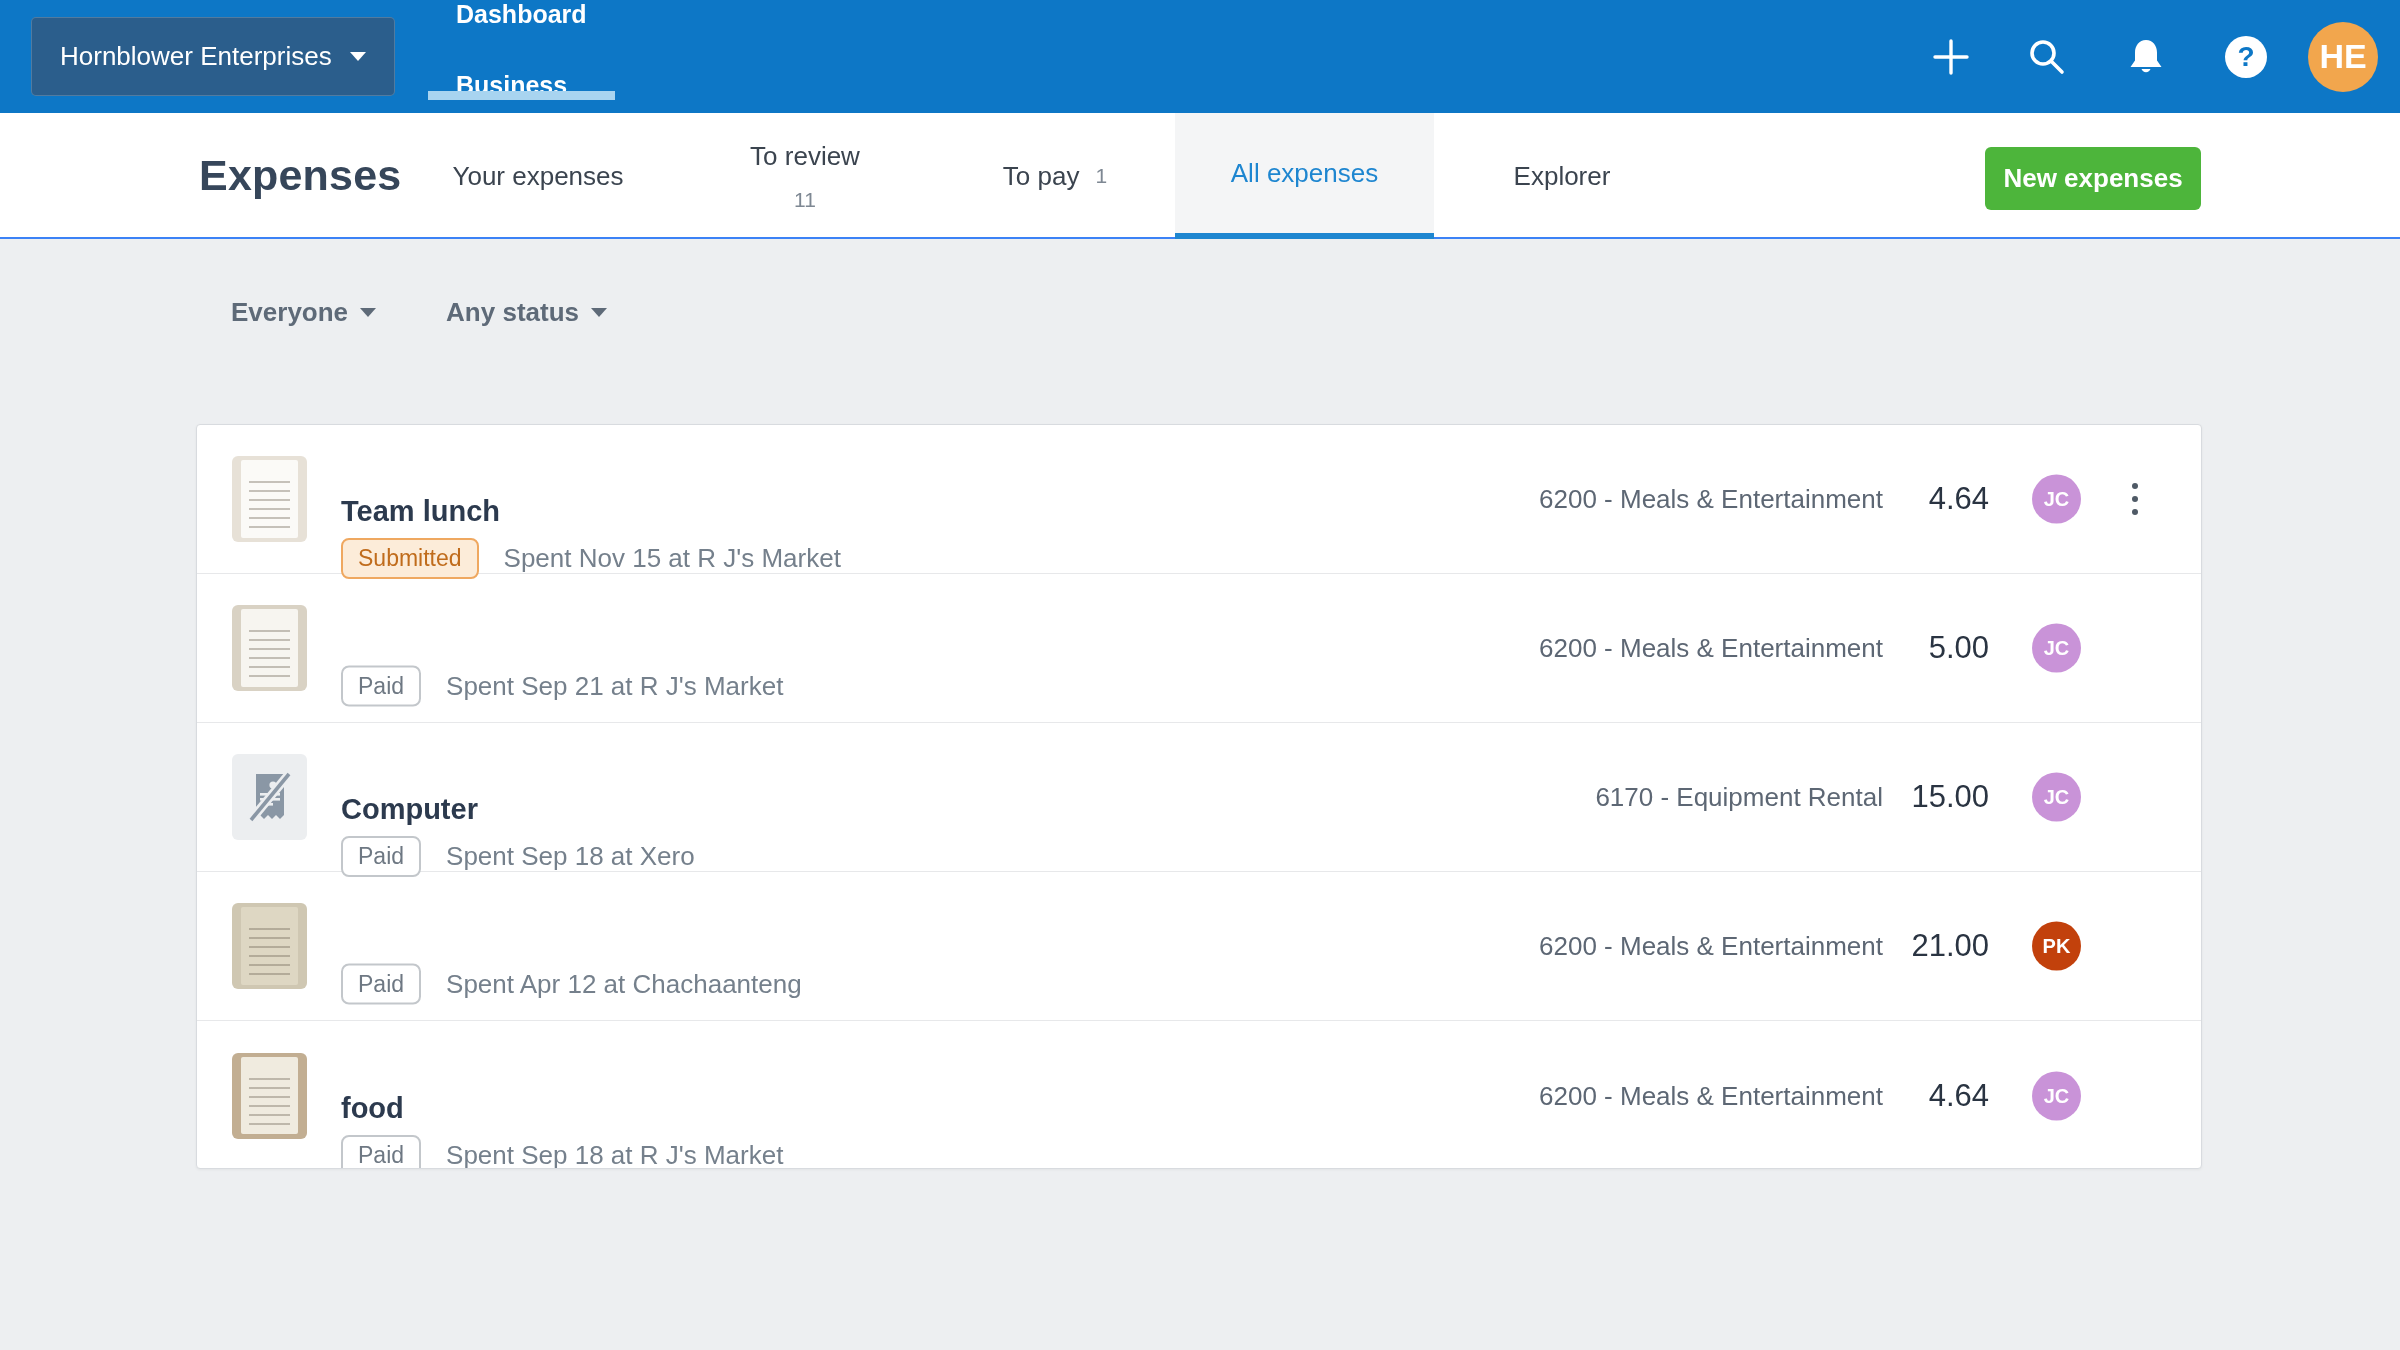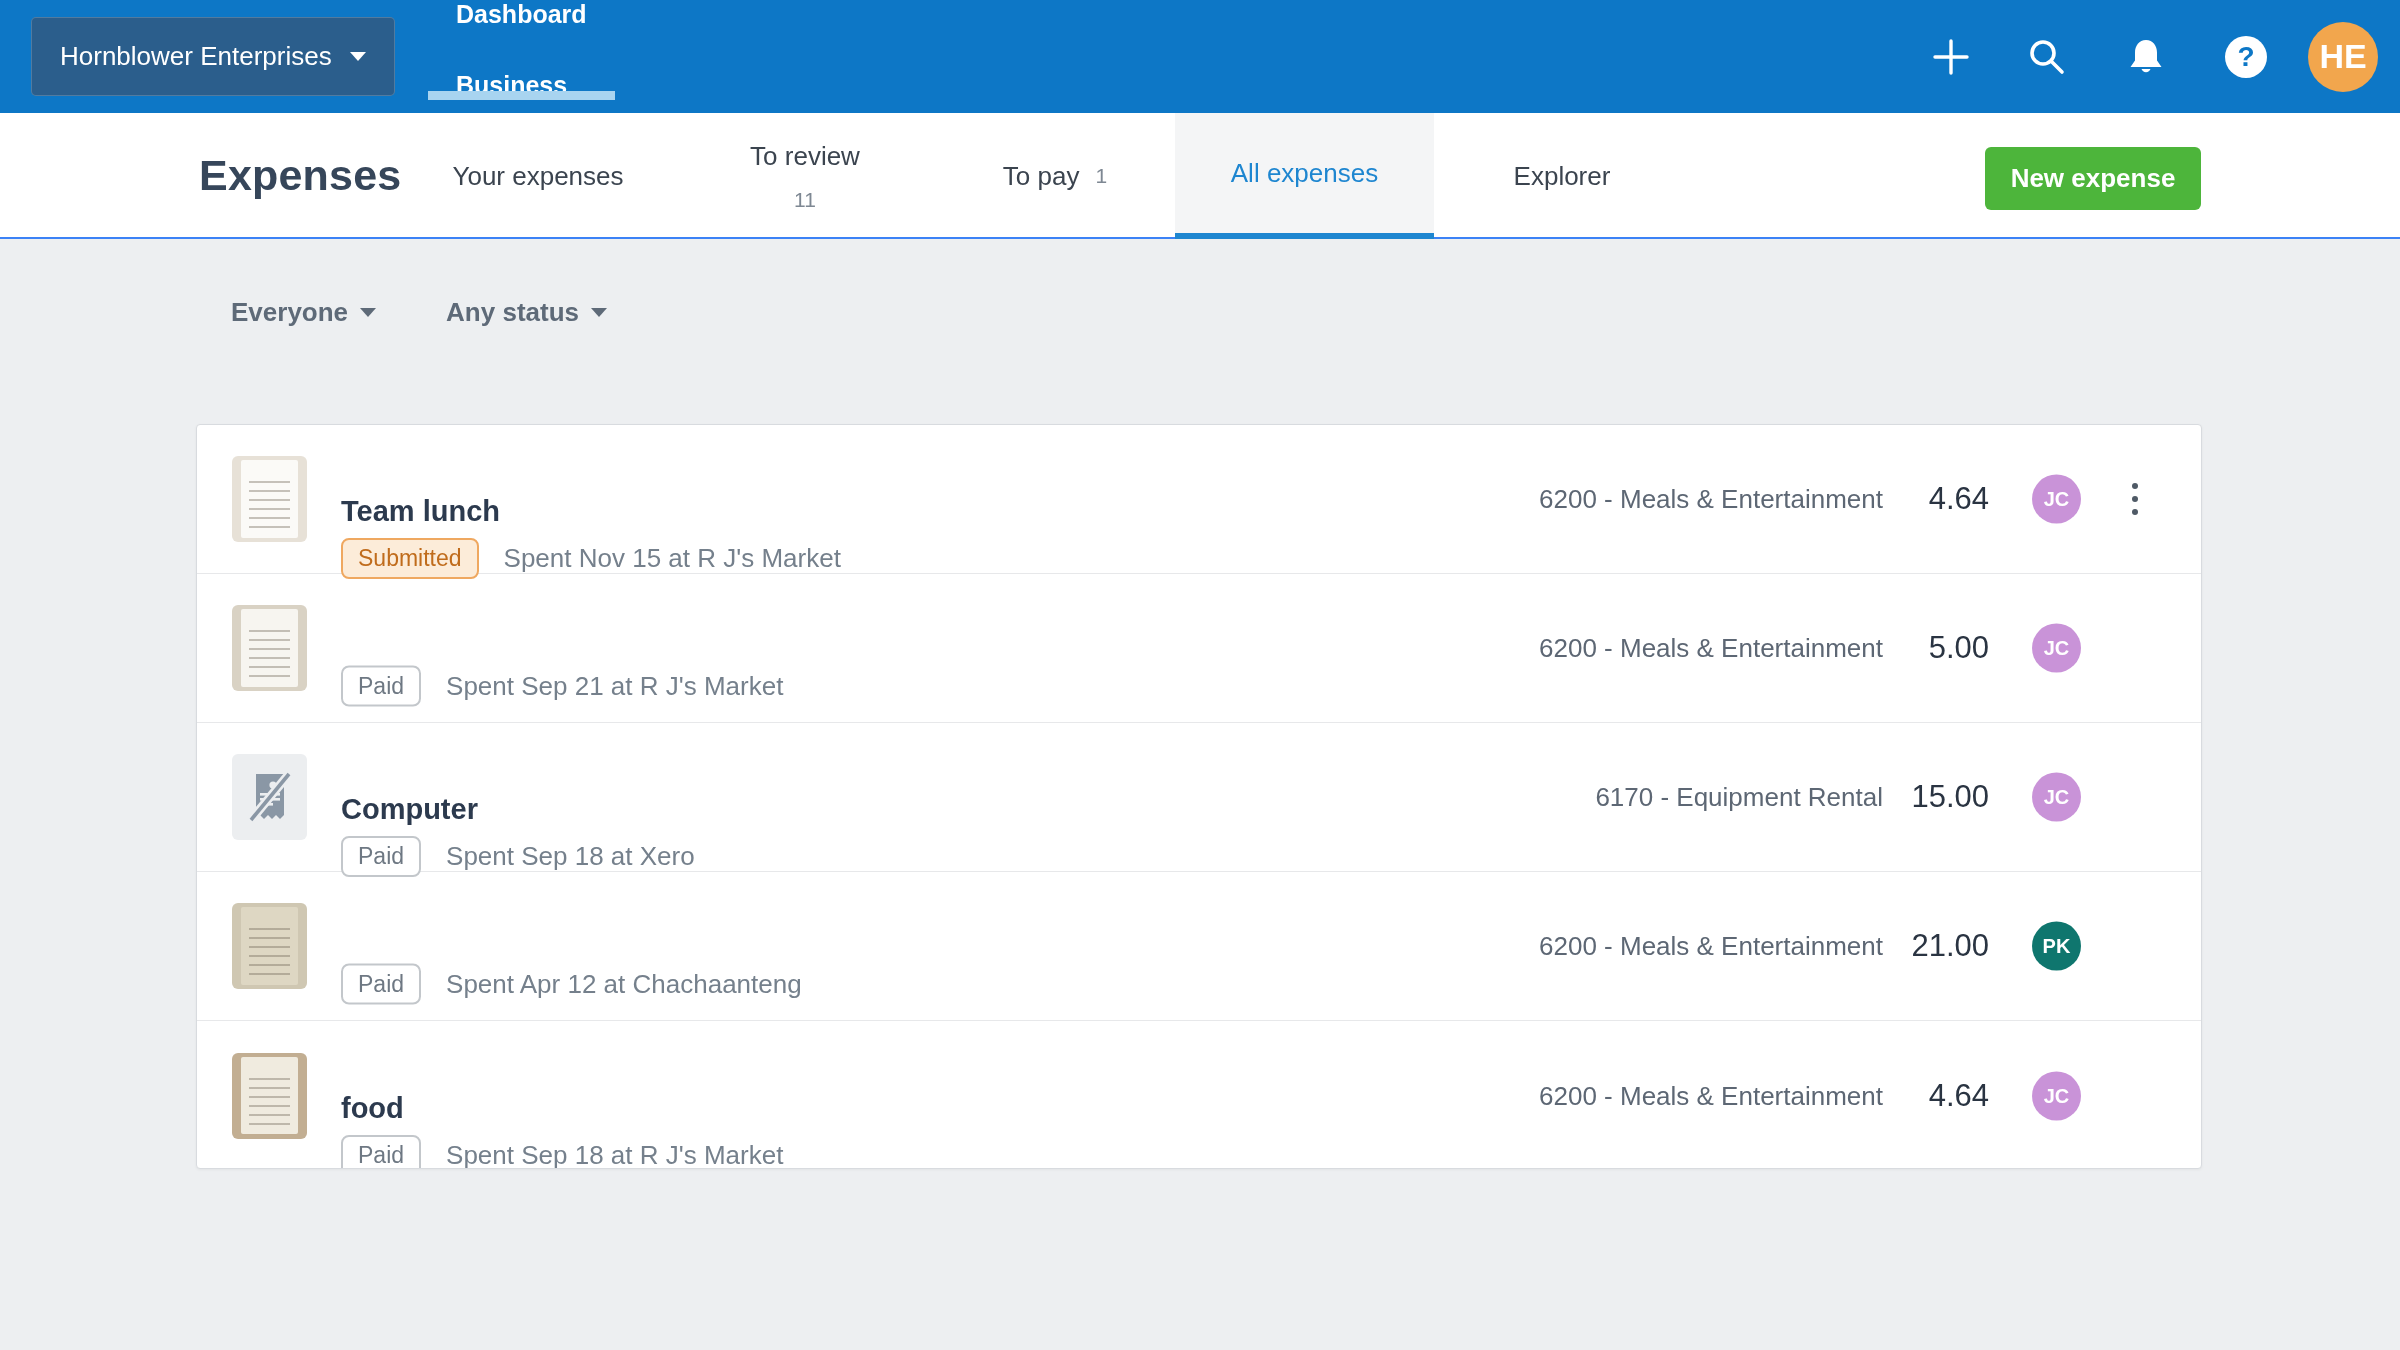--- a/index.html
+++ b/index.html
@@ -212,21 +212,21 @@
     <span>To pay</span>
     <span class="count">1</span>
   </div>
   <div class="tab tab-all active">
     <span>All expenses</span>
   </div>
   <div class="tab tab-explorer">
     <span>Explorer</span>
   </div>
 
-  <button class="new-expense-btn">New expense</button>
+  <button class="new-expense-btn">New expenses</button>
 </div>
 
 <div class="filters">
   <div class="filter">
     <span>Everyone</span>
     <span class="caret-down"></span>
   </div>
   <div class="filter">
     <span>Any status</span>
     <span class="caret-down"></span>
@@ -306,21 +306,21 @@
     </div>
     <div class="row-main">
 
       <div class="row-sub">
         <span class="badge paid">Paid</span>
         <span class="desc">Spent Apr 12 at Chachaanteng</span>
       </div>
     </div>
     <div class="category">6200 - Meals &amp; Entertainment</div>
     <div class="amount">21.00</div>
-    <div class="avatar" style="background: #0f766e;">PK</div>
+    <div class="avatar" style="background: #c2410c;">PK</div>
 
   </div>
 
   <div class="row">
     <div class="thumb thumb--receipt-brown">
       <div class="paper"></div>
 
     </div>
     <div class="row-main">
       <div class="row-title">food</div>

